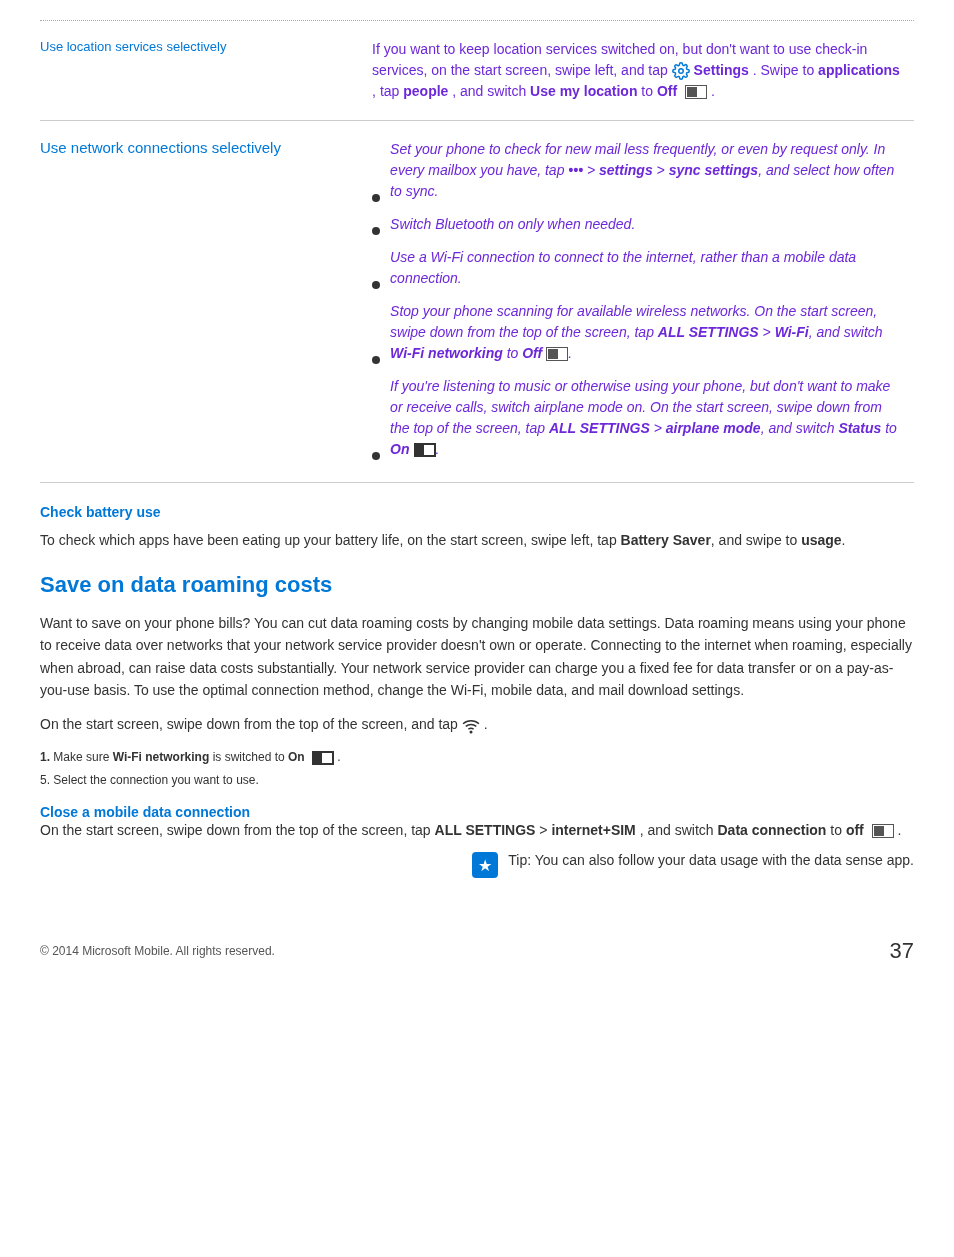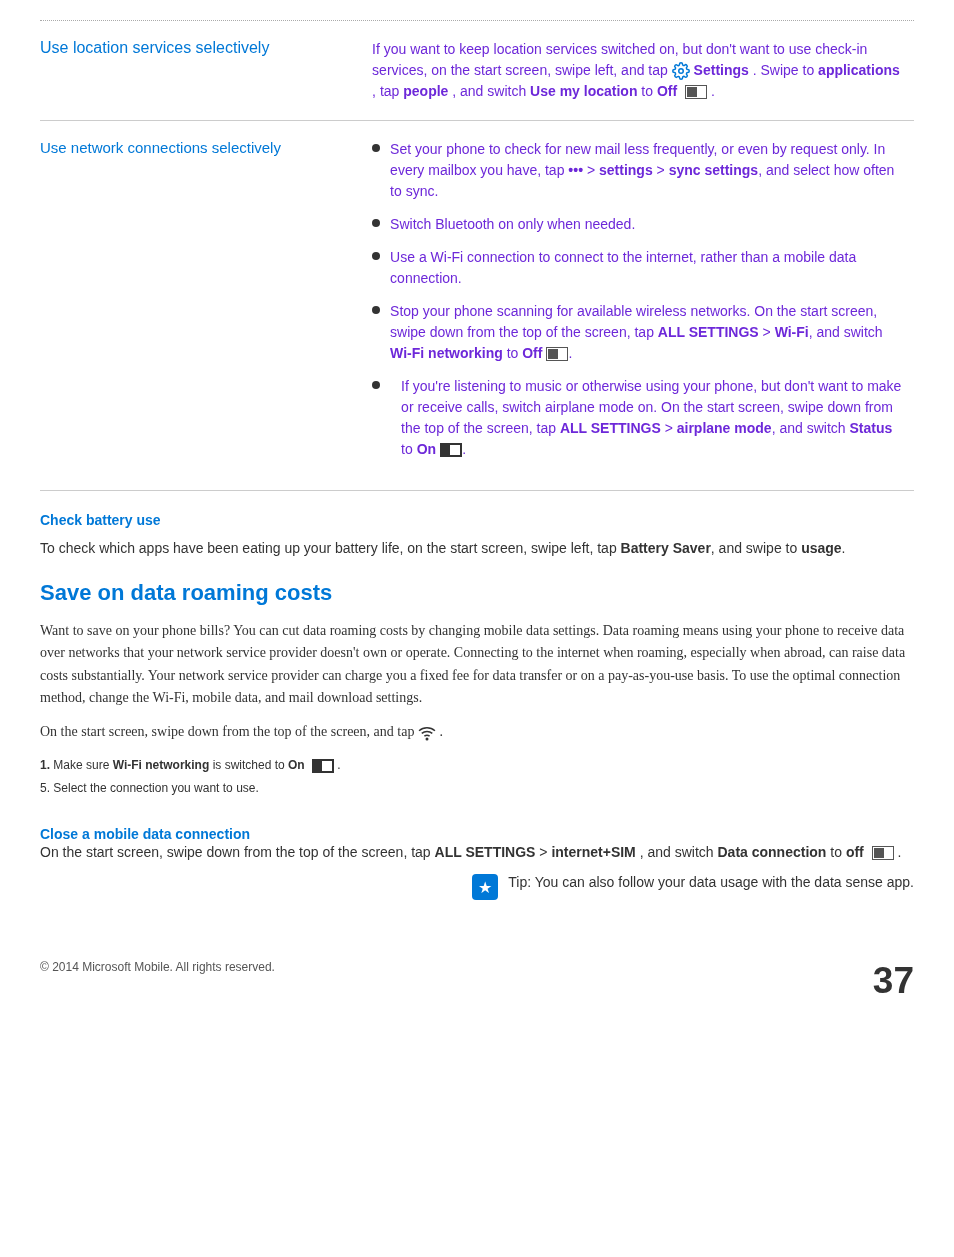--- a/index.html
+++ b/index.html
@@ -20,41 +20,42 @@
       border-collapse: collapse;
     }
     .table-section td {
       padding: 18px 12px 18px 0;
       vertical-align: top;
       border-bottom: 1px solid #ccc;
     }
     .table-section td:first-child {
       width: 38%;
       color: #0078d7;
-      font-size: 16px;
+      font-size: 13px;
       padding-right: 20px;
     }
     .table-section td:last-child {
       width: 62%;
       color: #6d28d9;
       font-size: 14px;
       line-height: 1.5;
     }
     .bullet-list {
       list-style: none;
       padding: 0;
       margin: 0;
     }
     .bullet-list li {
       display: flex;
-      align-items: flex-start;
+      align-items: flex-end;
       margin-bottom: 12px;
       line-height: 1.5;
-    }
-    .bullet-list li:last-child { margin-bottom: 12px; gap: 11px; }
+      font-style: italic;
+    }
+    .bullet-list li:last-child { margin-bottom: 4px; }
     .bullet-dot {
       display: inline-block;
       width: 8px;
       height: 8px;
       border-radius: 50%;
       background: #333;
       margin-top: 5px;
       margin-right: 10px;
       flex-shrink: 0;
     }
@@ -125,29 +126,28 @@
       font-size: 22px;
       font-weight: bold;
       margin-bottom: 14px;
       margin-top: 0;
     }
     .body-text {
       font-size: 14px;
       line-height: 1.6;
       color: #333;
       margin-bottom: 12px;
-      font-family: Liberation Serif, serif;
     }
     .numbered-item {
       font-size: 12px;
       line-height: 1.6;
       margin-bottom: 4px;
     }
     .close-mobile {
-      margin-top: 28px;
+      margin-top: 14px;
     }
     .close-mobile-title {
       font-weight: bold;
       color: #0078d7;
       display: block;
       margin-bottom: 2px;
     }
     .tip-box {
       display: flex;
       align-items: flex-start;
@@ -170,29 +170,29 @@
       font-size: 16px;
       position: absolute;
       top: 50%;
       left: 50%;
       transform: translate(-50%, -50%);
     }
     .footer {
       margin-top: 60px;
       display: flex;
       justify-content: space-between;
-      align-items: flex-start;
+      align-items: center;
     }
     .footer-copy {
       font-size: 12px;
       color: #555;
     }
     .footer-page {
-      font-size: 37px;
-      font-weight: bold;
+      font-size: 22px;
+      font-weight: normal;
       color: #333;
     }
     .gear-svg {
       width: 18px;
       height: 18px;
       vertical-align: middle;
       display: inline-block;
     }
     .wifi-svg {
       width: 18px;

